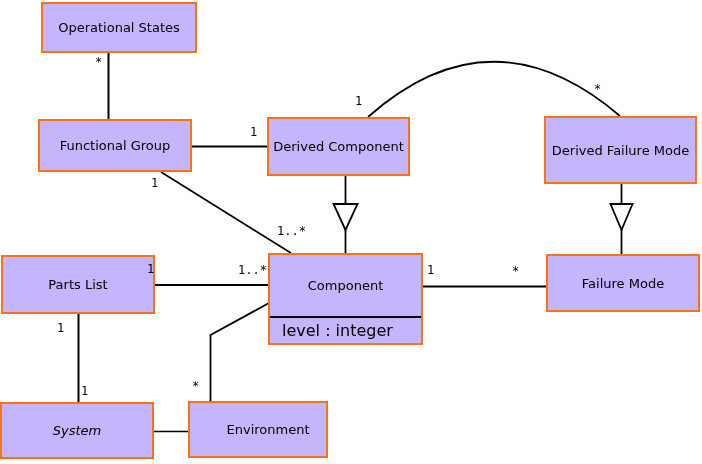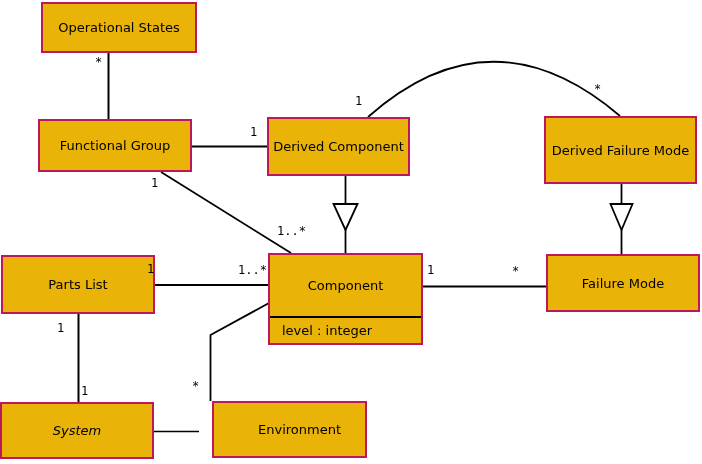--- a/index.html
+++ b/index.html
@@ -13,22 +13,22 @@
     overflow: hidden;
   }
   #edges {
     position: absolute;
     left: 0; top: 0;
     width: 702px; height: 464px;
   }
   .uml-class {
     position: absolute;
     box-sizing: border-box;
-    border: 2px solid #be185d;
-    background: #eab308;
+    border: 2px solid #f97316;
+    background: #c4b5fd;
     display: flex;
     align-items: center;
     justify-content: center;
     font-size: 13px;
     text-align: left;
   }
   .uml-class.compartments {
     flex-direction: column;
     align-items: stretch;
     justify-content: flex-start;
@@ -38,21 +38,21 @@
     align-items: center;
     justify-content: center;
     border-bottom: 2px solid #000000;
   }
   .attr-compartment {
     display: flex;
     align-items: center;
     justify-content: flex-start;
     padding-left: 12px;
     flex: 1;
-    font-size: 13px;
+    font-size: 16px;
   }
   .mult {
     position: absolute;
     font-family: "DejaVu Sans Mono", "Liberation Mono", monospace;
     font-size: 12px;
     line-height: 12px;
     white-space: nowrap;
     background: transparent;
   }
 </style>
@@ -120,21 +120,21 @@
   </div>
 
   <div class="uml-class" style="left:546px; top:254px; width:154px; height:58px;">
     <span>Failure Mode</span>
   </div>
 
   <div class="uml-class" style="left:0px; top:402px; width:154px; height:57px;font-style:italic;">
     <span>System</span>
   </div>
 
-  <div class="uml-class" style="left:212px; top:401px; width:155px; height:57px;padding-left:20px;">
+  <div class="uml-class" style="left:188px; top:401px; width:140px; height:57px;padding-left:20px;">
     <span>Environment</span>
   </div>
 
   <div class="mult" style="left:95px; top:56px;">*</div>
   <div class="mult" style="left:250px; top:126px;">1</div>
   <div class="mult" style="left:151px; top:177px;">1</div>
   <div class="mult" style="left:277px; top:225px;">1..*</div>
   <div class="mult" style="left:355px; top:95px;">1</div>
   <div class="mult" style="left:594px; top:83px;">*</div>
   <div class="mult" style="left:147px; top:263px;">1</div>

